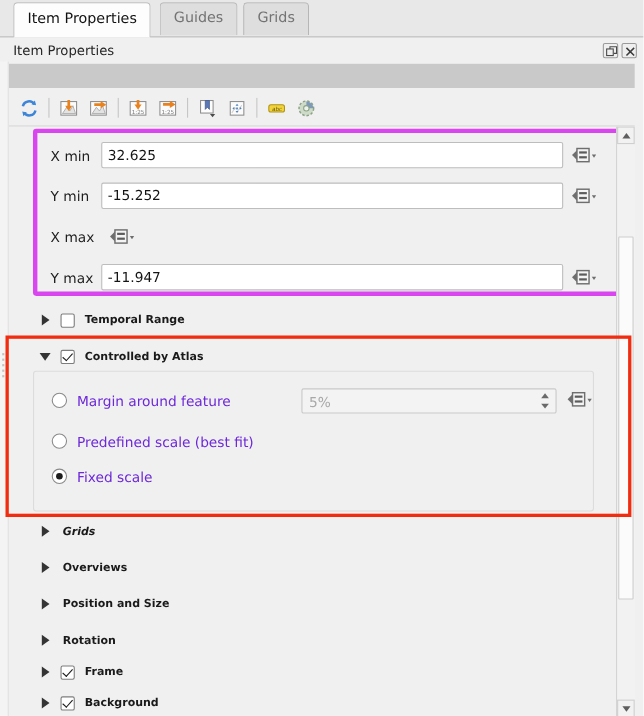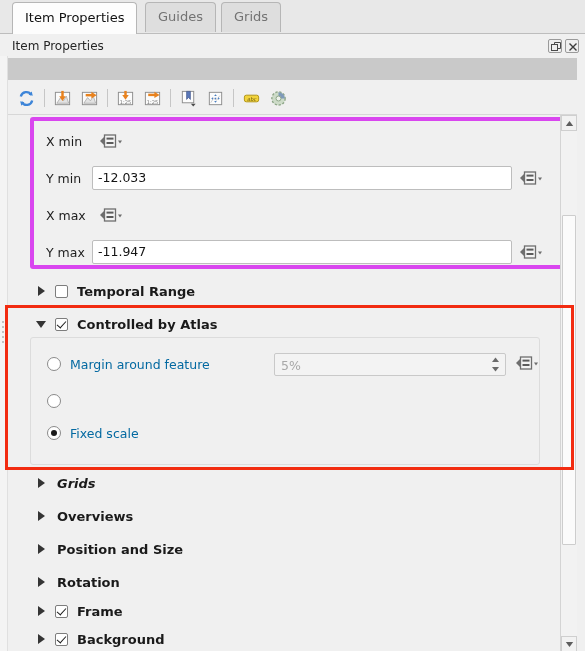--- a/index.html
+++ b/index.html
@@ -235,21 +235,21 @@
     content: "";
     position: absolute;
     left: 3px; top: 0px;
     width: 4px; height: 8px;
     border: solid #1d1d1d;
     border-width: 0 1.8px 1.8px 0;
     transform: rotate(42deg);
   }
   .sect-label {
     margin-left: 9px;
-    font-size: 13px;
+    font-size: 10px;
     font-weight: bold;
     color: #1a1a1a;
     white-space: nowrap;
   }
   .sect-label.nochk { margin-left: 9px; }
 
   
   .atlas-group {
     position: absolute;
     left: 22px;
@@ -282,21 +282,21 @@
     content: "";
     position: absolute;
     left: 3px; top: 3px;
     width: 6px; height: 6px;
     border-radius: 50%;
     background: #1c1c1c;
   }
   .radio-label {
     margin-left: 9px;
     font-size: 12.5px;
-    color: #0369a1;
+    color: #6d28d9;
     white-space: nowrap;
   }
   .spin {
     position: absolute;
     left: 243px; top: 4px;
     width: 232px; height: 23px;
     background: #f3f3f3;
     border: 1px solid #c9c9c9;
     border-radius: 2px;
     box-sizing: border-box;
@@ -513,33 +513,34 @@
       </svg>
     </div>
   </div>
 
   <div class="scrollarea">
     <div class="content">
 
       <div class="extent-group">
         <div class="fieldrow" style="top:6px;">
           <div class="flabel">X min</div>
+          <div class="finput">32.625</div>
           <div class="ddbtn">
             <svg width="24" height="18" viewBox="0 0 24 18">
               <path d="M1 9 L5.5 4.5 L5.5 13.5 Z" fill="#6e6e6e"></path>
               <rect x="5.5" y="3" width="11" height="12" fill="#f4f4f4" stroke="#6e6e6e" stroke-width="1.3"></rect>
               <rect x="7.5" y="5.6" width="7" height="2" fill="#5c5c5c"></rect>
               <rect x="7.5" y="10" width="7" height="2" fill="#5c5c5c"></rect>
               <path d="M19 8.5 L23 8.5 L21 11.5 Z" fill="#6e6e6e"></path>
             </svg>
           </div>
         </div>
         <div class="fieldrow" style="top:43px;">
           <div class="flabel">Y min</div>
-          <div class="finput">-12.033</div>
+          <div class="finput">-15.252</div>
           <div class="ddbtn">
             <svg width="24" height="18" viewBox="0 0 24 18">
               <path d="M1 9 L5.5 4.5 L5.5 13.5 Z" fill="#6e6e6e"></path>
               <rect x="5.5" y="3" width="11" height="12" fill="#f4f4f4" stroke="#6e6e6e" stroke-width="1.3"></rect>
               <rect x="7.5" y="5.6" width="7" height="2" fill="#5c5c5c"></rect>
               <rect x="7.5" y="10" width="7" height="2" fill="#5c5c5c"></rect>
               <path d="M19 8.5 L23 8.5 L21 11.5 Z" fill="#6e6e6e"></path>
             </svg>
           </div>
         </div>
@@ -610,20 +611,21 @@
               <path d="M1 9 L5.5 4.5 L5.5 13.5 Z" fill="#6e6e6e"></path>
               <rect x="5.5" y="3" width="11" height="12" fill="#f4f4f4" stroke="#6e6e6e" stroke-width="1.3"></rect>
               <rect x="7.5" y="5.6" width="7" height="2" fill="#5c5c5c"></rect>
               <rect x="7.5" y="10" width="7" height="2" fill="#5c5c5c"></rect>
               <path d="M19 8.5 L23 8.5 L21 11.5 Z" fill="#6e6e6e"></path>
             </svg>
           </div>
         </div>
         <div class="radiorow" style="top:48px;">
           <div class="radio"></div>
+          <div class="radio-label">Predefined scale (best fit)</div>
         </div>
         <div class="radiorow" style="top:80px;">
           <div class="radio on"></div>
           <div class="radio-label">Fixed scale</div>
         </div>
       </div>
 
       <div class="section" style="top:355px;font-style:italic;">
         <div class="arrow">
           <svg width="10" height="12" viewBox="0 0 10 12">

